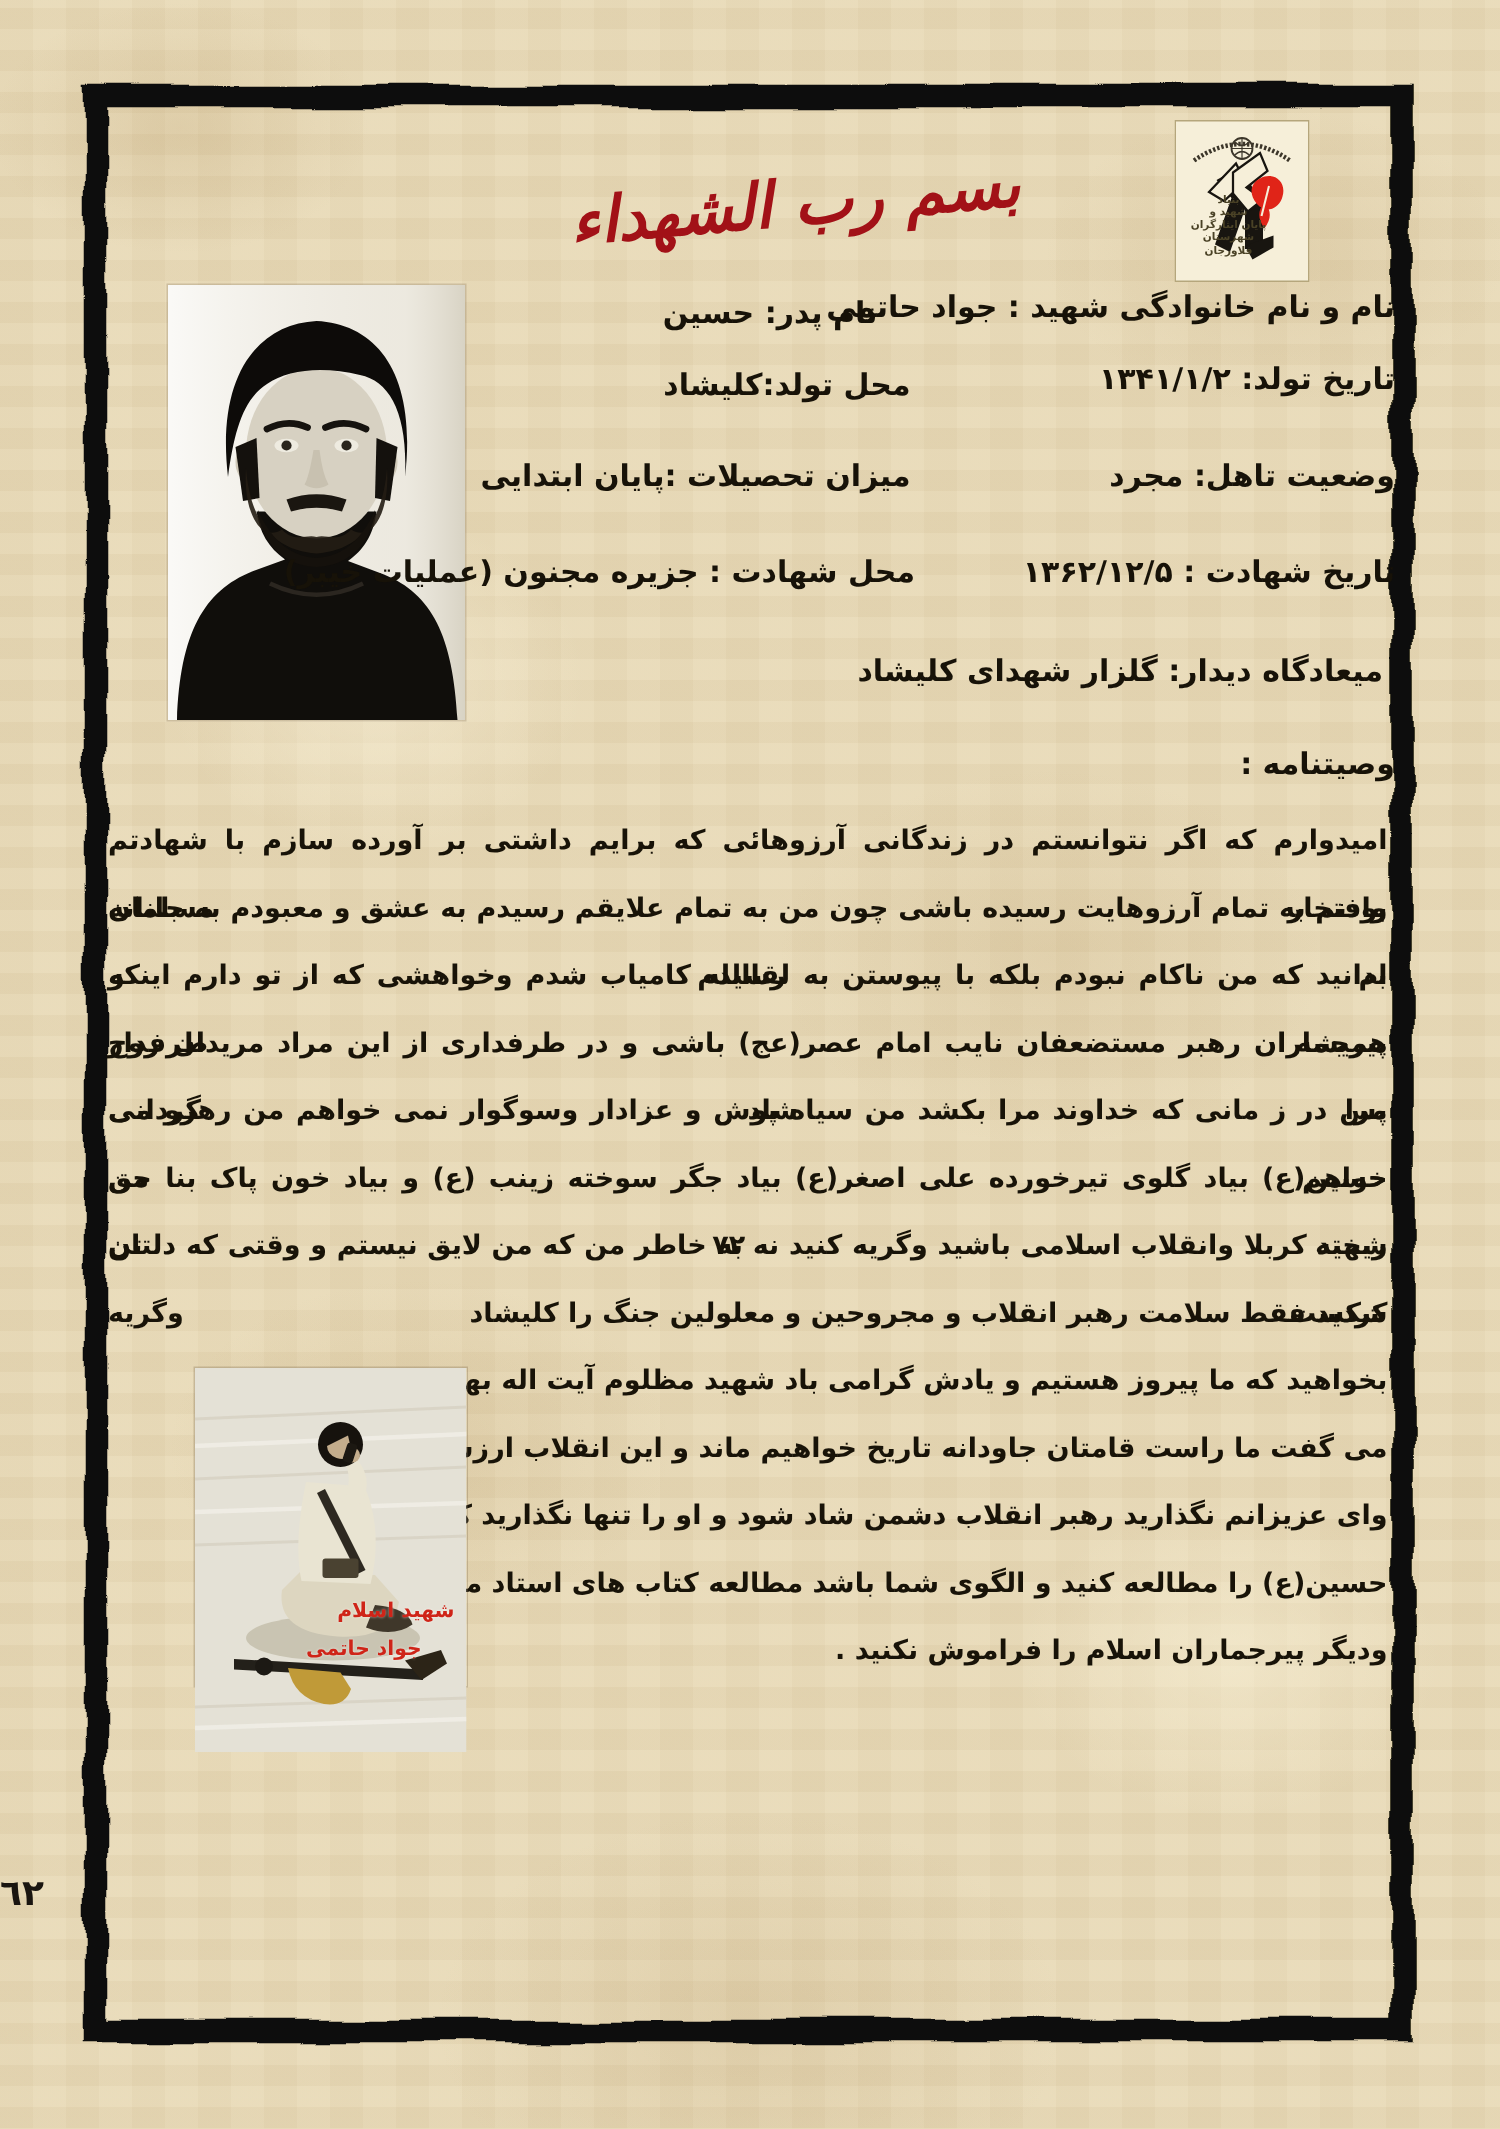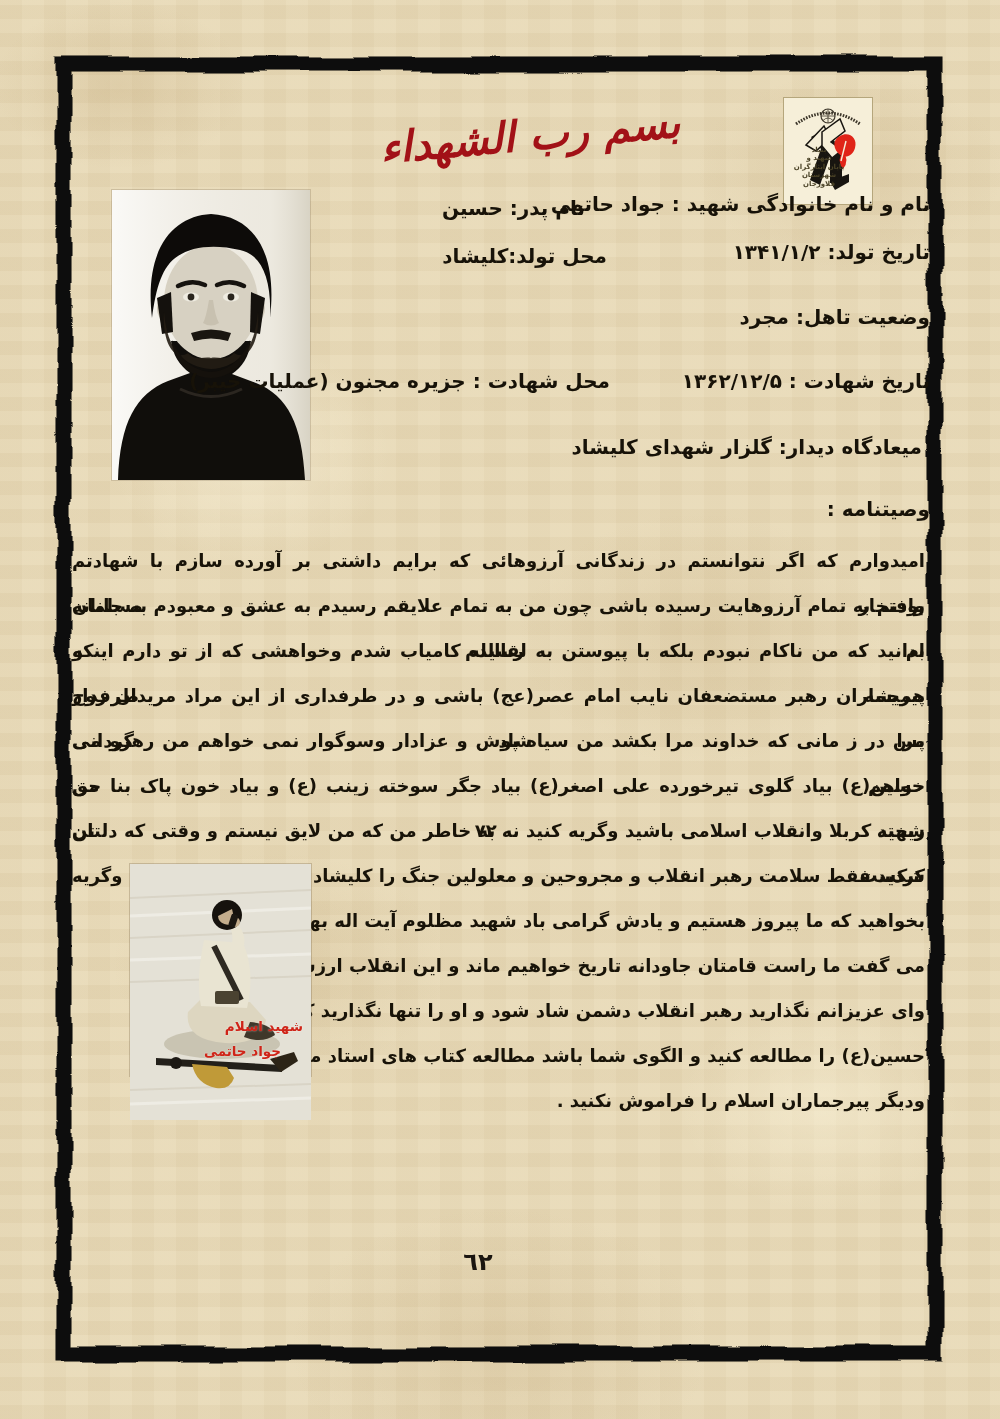--- a/index.html
+++ b/index.html
@@ -18,28 +18,28 @@
       repeating-linear-gradient(0deg, rgba(160,130,80,.05) 0 14px, rgba(250,244,224,.05) 14px 28px),
       repeating-linear-gradient(90deg, rgba(160,130,80,.04) 0 22px, rgba(250,244,224,.04) 22px 44px);
   }
   .frame{position:absolute;left:0;top:0;pointer-events:none;}
   .title{
     position:absolute;left:360px;top:92px;width:340px;height:86px;
     display:flex;align-items:center;justify-content:center;
     direction:rtl;font-size:42px;font-weight:bold;font-style:italic;
     color:#a21117;transform:rotate(-5deg);letter-spacing:1px;
   }
-  .emblem{position:absolute;left:783px;top:97px;width:90px;height:96px;}
+  .emblem{position:absolute;left:783px;top:80px;width:90px;height:96px;}
   .emblem svg{position:absolute;left:0;top:0;}
   .emblem-text{
     position:absolute;left:4px;right:22px;bottom:5px;direction:rtl;text-align:center;
     font-size:7px;line-height:8.5px;color:#4a4226;font-weight:bold;
   }
   .portrait{position:absolute;left:112px;top:190px;width:198px;height:290px;box-shadow:0 0 0 1px rgba(120,100,70,.25);}
-  .photo2{position:absolute;left:130px;top:864px;width:181px;height:212px;box-shadow:0 0 0 1px rgba(120,100,70,.3);}
+  .photo2{position:absolute;left:130px;top:912px;width:181px;height:212px;box-shadow:0 0 0 1px rgba(120,100,70,.3);}
   .photo2 .cap{position:absolute;direction:rtl;color:#cf2418;font-weight:bold;font-size:13.5px;text-shadow:0 0 2px rgba(255,255,255,.6);}
   .cap1{right:8px;bottom:42px;}
   .cap2{right:30px;bottom:17px;}
   .field{
     position:absolute;direction:rtl;font-weight:bold;font-size:20px;color:#171208;
     white-space:nowrap;
   }
   .f-name{top:192px;right:70px}
   .f-father{top:196px;right:415px}
   .f-birthdate{top:240px;right:70px}
@@ -51,21 +51,21 @@
   .f-meeting{top:435px;right:78px}
   .f-will{top:497px;right:70px}
   .testament{
     position:absolute;left:72px;right:75px;top:538px;direction:rtl;
     font-weight:bold;font-size:18px;color:#181308;
   }
   .t-line{height:45px;line-height:45px;white-space:nowrap;}
   .t-line.jl{text-align:justify;text-align-last:justify;white-space:normal;height:45px;overflow:visible;}
   .t-line.nl{text-align:right;}
   .pagenum{
-    position:absolute;left:0;top:1248px;width:956px;text-align:center;
+    position:absolute;left:0;top:1248px;width:956px;text-align:left;
     font-size:24px;font-weight:600;color:#1a1510;
   }
 </style>
 </head>
 <body>
 
 <div class="page">
 
   <svg class="frame" width="1000" height="1419" viewBox="0 0 1000 1419">
     <defs>
@@ -132,20 +132,21 @@
       <path d="M52,122 C55,160 72,177 99,179 C126,177 143,160 146,122 C148,152 136,172 122,163 C114,172 106,166 99,168 C92,166 84,172 76,163 C62,172 50,152 52,122 Z" fill="#241d14" opacity="0.9"></path>
       <path d="M60,150 C70,173 84,181 99,182 C114,181 128,173 138,150 C136,171 122,187 99,188 C76,187 62,171 60,150 Z" fill="#15110c"></path>
     </svg>
   </div>
 
   <div class="field f-name">نام و نام خانوادگی شهید : جواد حاتمی</div>
   <div class="field f-father">نام پدر: حسین</div>
   <div class="field f-birthdate">تاریخ تولد: ۱۳۴۱/۱/۲</div>
   <div class="field f-birthplace">محل تولد:کلیشاد</div>
   <div class="field f-marital">وضعیت تاهل: مجرد</div>
+  <div class="field f-education">میزان تحصیلات :پایان ابتدایی</div>
   <div class="field f-mdate">تاریخ شهادت :  ۱۳۶۲/۱۲/۵</div>
   <div class="field f-mplace">محل شهادت : جزیره مجنون (عملیات خیبر)</div>
   <div class="field f-meeting">میعادگاه دیدار: گلزار شهدای کلیشاد</div>
   <div class="field f-will">وصیتنامه :</div>
 
   <div class="testament">
     <div class="t-line jl">امیدوارم که اگر نتوانستم در زندگانی آرزوهائی که برایم داشتی بر آورده سازم با شهادتم وافتخار مسلمان</div>
     <div class="t-line jl">بودنم به تمام آرزوهایت رسیده باشی چون من به تمام علایقم رسیدم به عشق و معبودم به جانانه ام رسیدم و</div>
     <div class="t-line jl">بدانید که من ناکام نبودم بلکه با پیوستن به لقاالله کامیاب شدم وخواهشی که از تو دارم اینکه همیشه طرفدار</div>
     <div class="t-line jl">پیرجماران رهبر مستضعفان نایب امام عصر(عج) باشی و در طرفداری از این مراد مریدان روح مرا شاد گردانی</div>

